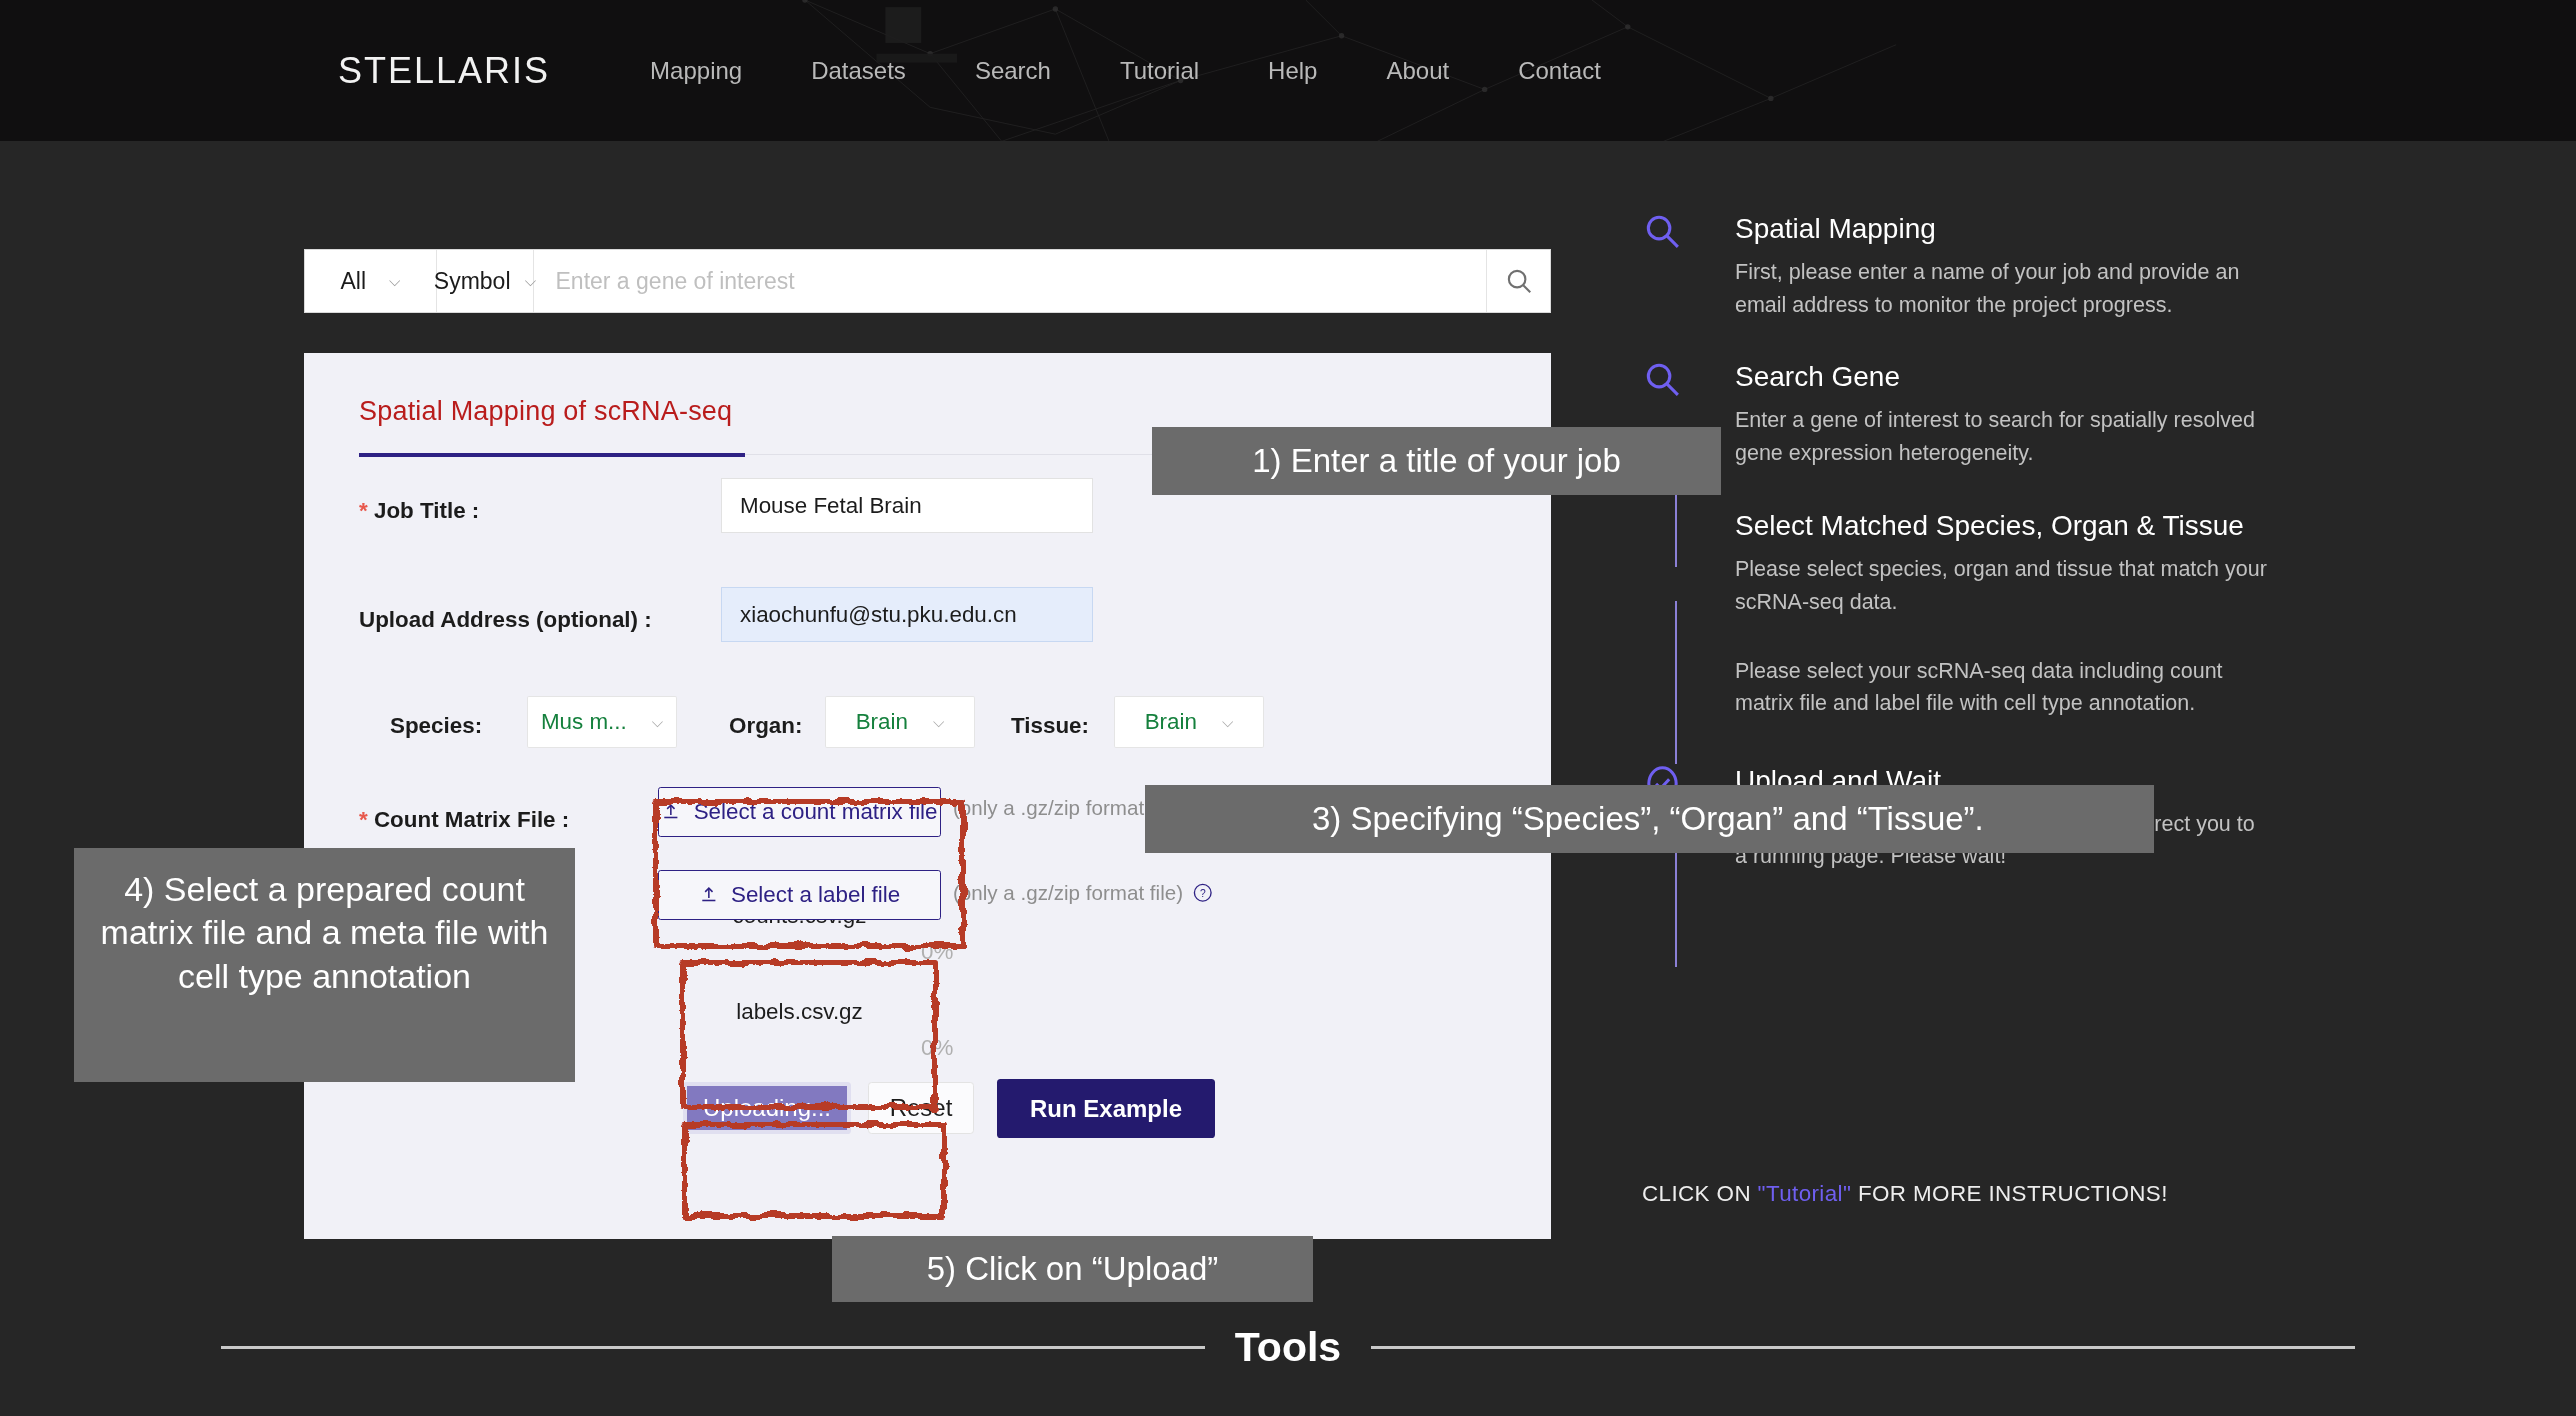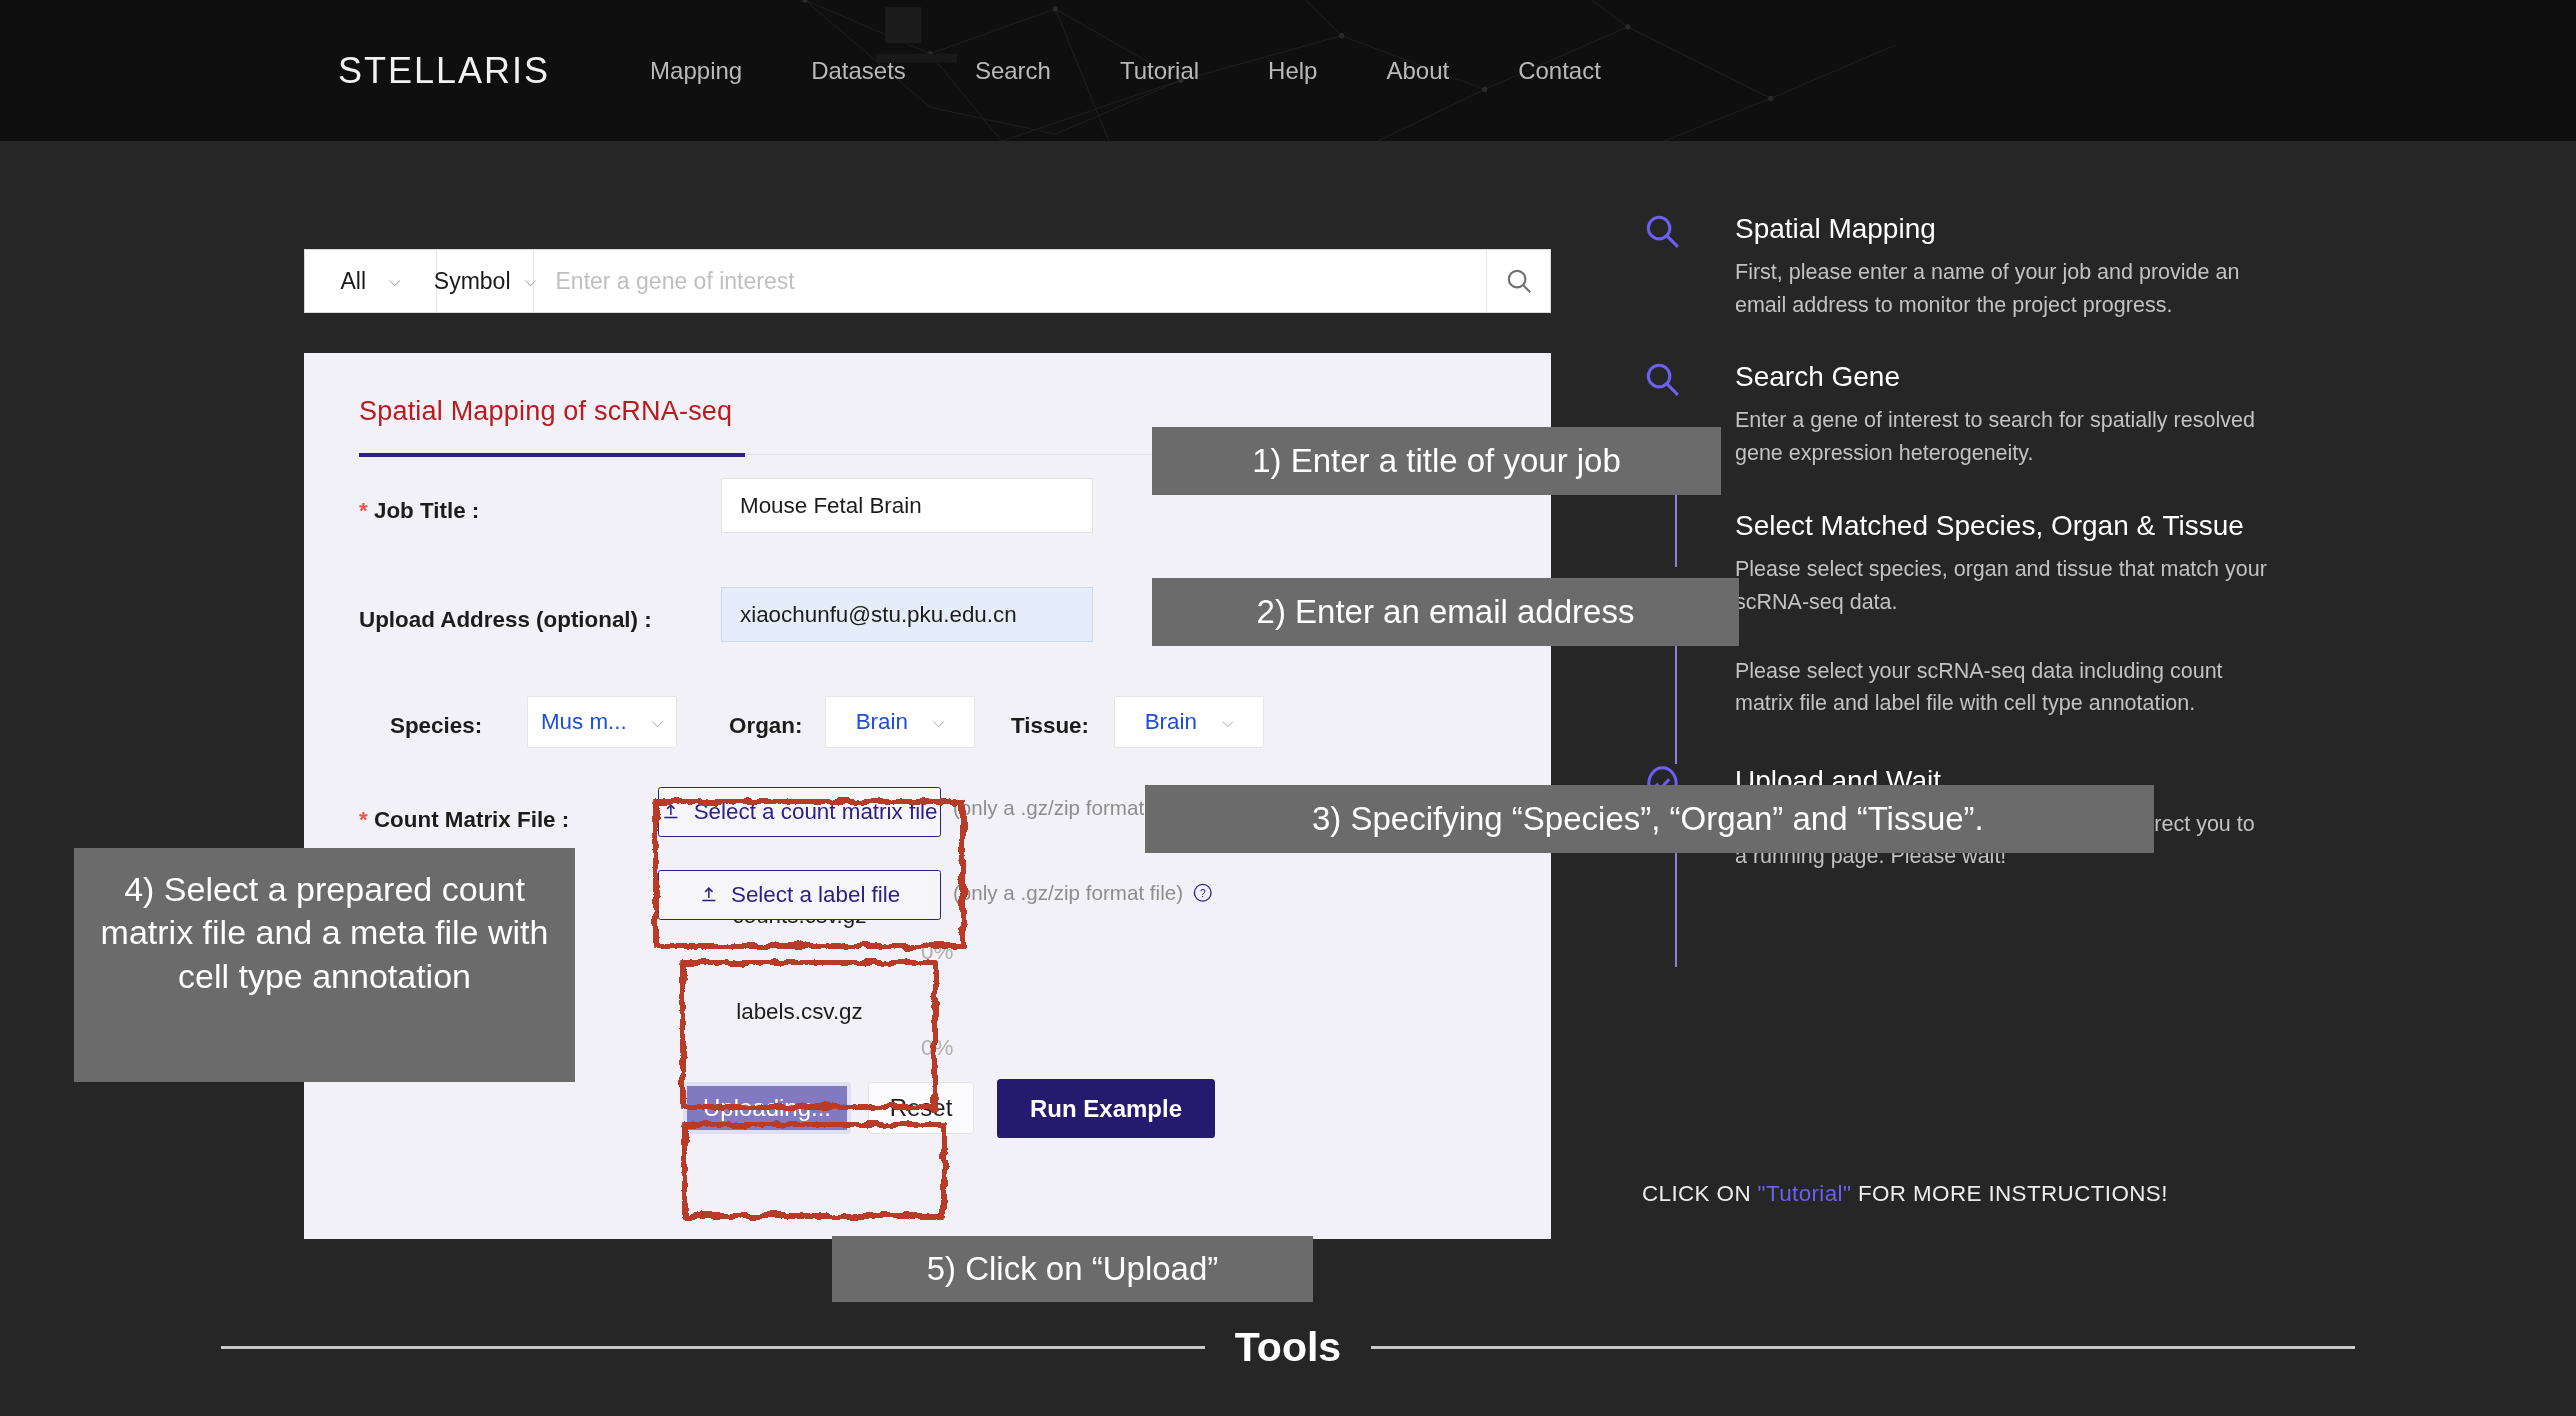--- a/index.html
+++ b/index.html
@@ -86,21 +86,21 @@
     font-size: 22.4px; color: #1c1c1c; padding: 0 18px;
     font-family: "Liberation Sans", sans-serif; outline: none;
   }
   .txtinput.focusfield { background: #e5edfb; border-color: #c7d8f2; }
 
   .selbox {
     position: absolute; background: #ffffff; border: 0.9px solid #e5e5e5;
     display: flex; align-items: center; justify-content: center;
     cursor: pointer; border-radius: 1.8px;
   }
-  .selbox .sv { font-size: 22.4px; color: #1d4ed8; }
+  .selbox .sv { font-size: 22.4px; color: #15803d; }
   .selbox .cv { font-size: 15px; color: #a8a8a8; margin-left: 25px; }
 
   .filebtn {
     position: absolute; border: 1.8px solid #2e2184; background: #f6f6fa;
     display: flex; align-items: center; justify-content: center; gap: 12.5px;
     color: #2e2184; font-size: 22.4px; cursor: pointer; border-radius: 2.7px;
   }
   .filename {
     position: absolute; font-size: 22.4px; color: #1c1c1c; text-align: center;
     white-space: nowrap;
@@ -351,21 +351,20 @@
   <div class="help-conn" style="top:494px; height:73px;"></div>
   <div class="help-conn" style="top:601px; height:163px;"></div>
   <div class="help-conn" style="top:801px; height:166px;"></div>
 
   <div class="cta">
     <span>CLICK ON </span><span class="tut">"Tutorial"</span><span> FOR MORE INSTRUCTIONS!</span>
   </div>
 
   <div class="callout" style="left:1152px; top:427px; width:569px; height:68px; font-size:33px;">1) Enter a title of your job</div>
 
-  <div class="callout" style="left:1152px; top:578px; width:587px; height:68px; font-size:33px;">2) Enter an email address</div>
 
   <div class="callout" style="left:1145px; top:785px; width:1009px; height:68px; font-size:33px;padding-left:11px;">3) Specifying “Species”, “Organ” and “Tissue”.</div>
 
   <div class="callout" style="left:74px; top:848px; width:501px; height:234px; font-size:34px; display:block; padding:19.7px 23px;">4) Select a prepared count matrix file and a meta file with cell type annotation</div>
 
   <div class="callout" style="left:832px; top:1236px; width:481px; height:66px; font-size:33px;">5) Click on “Upload”</div>
 
   <div class="tools-wrap">
     <div class="tools-line"></div>
     <div class="tools-title">Tools</div>

